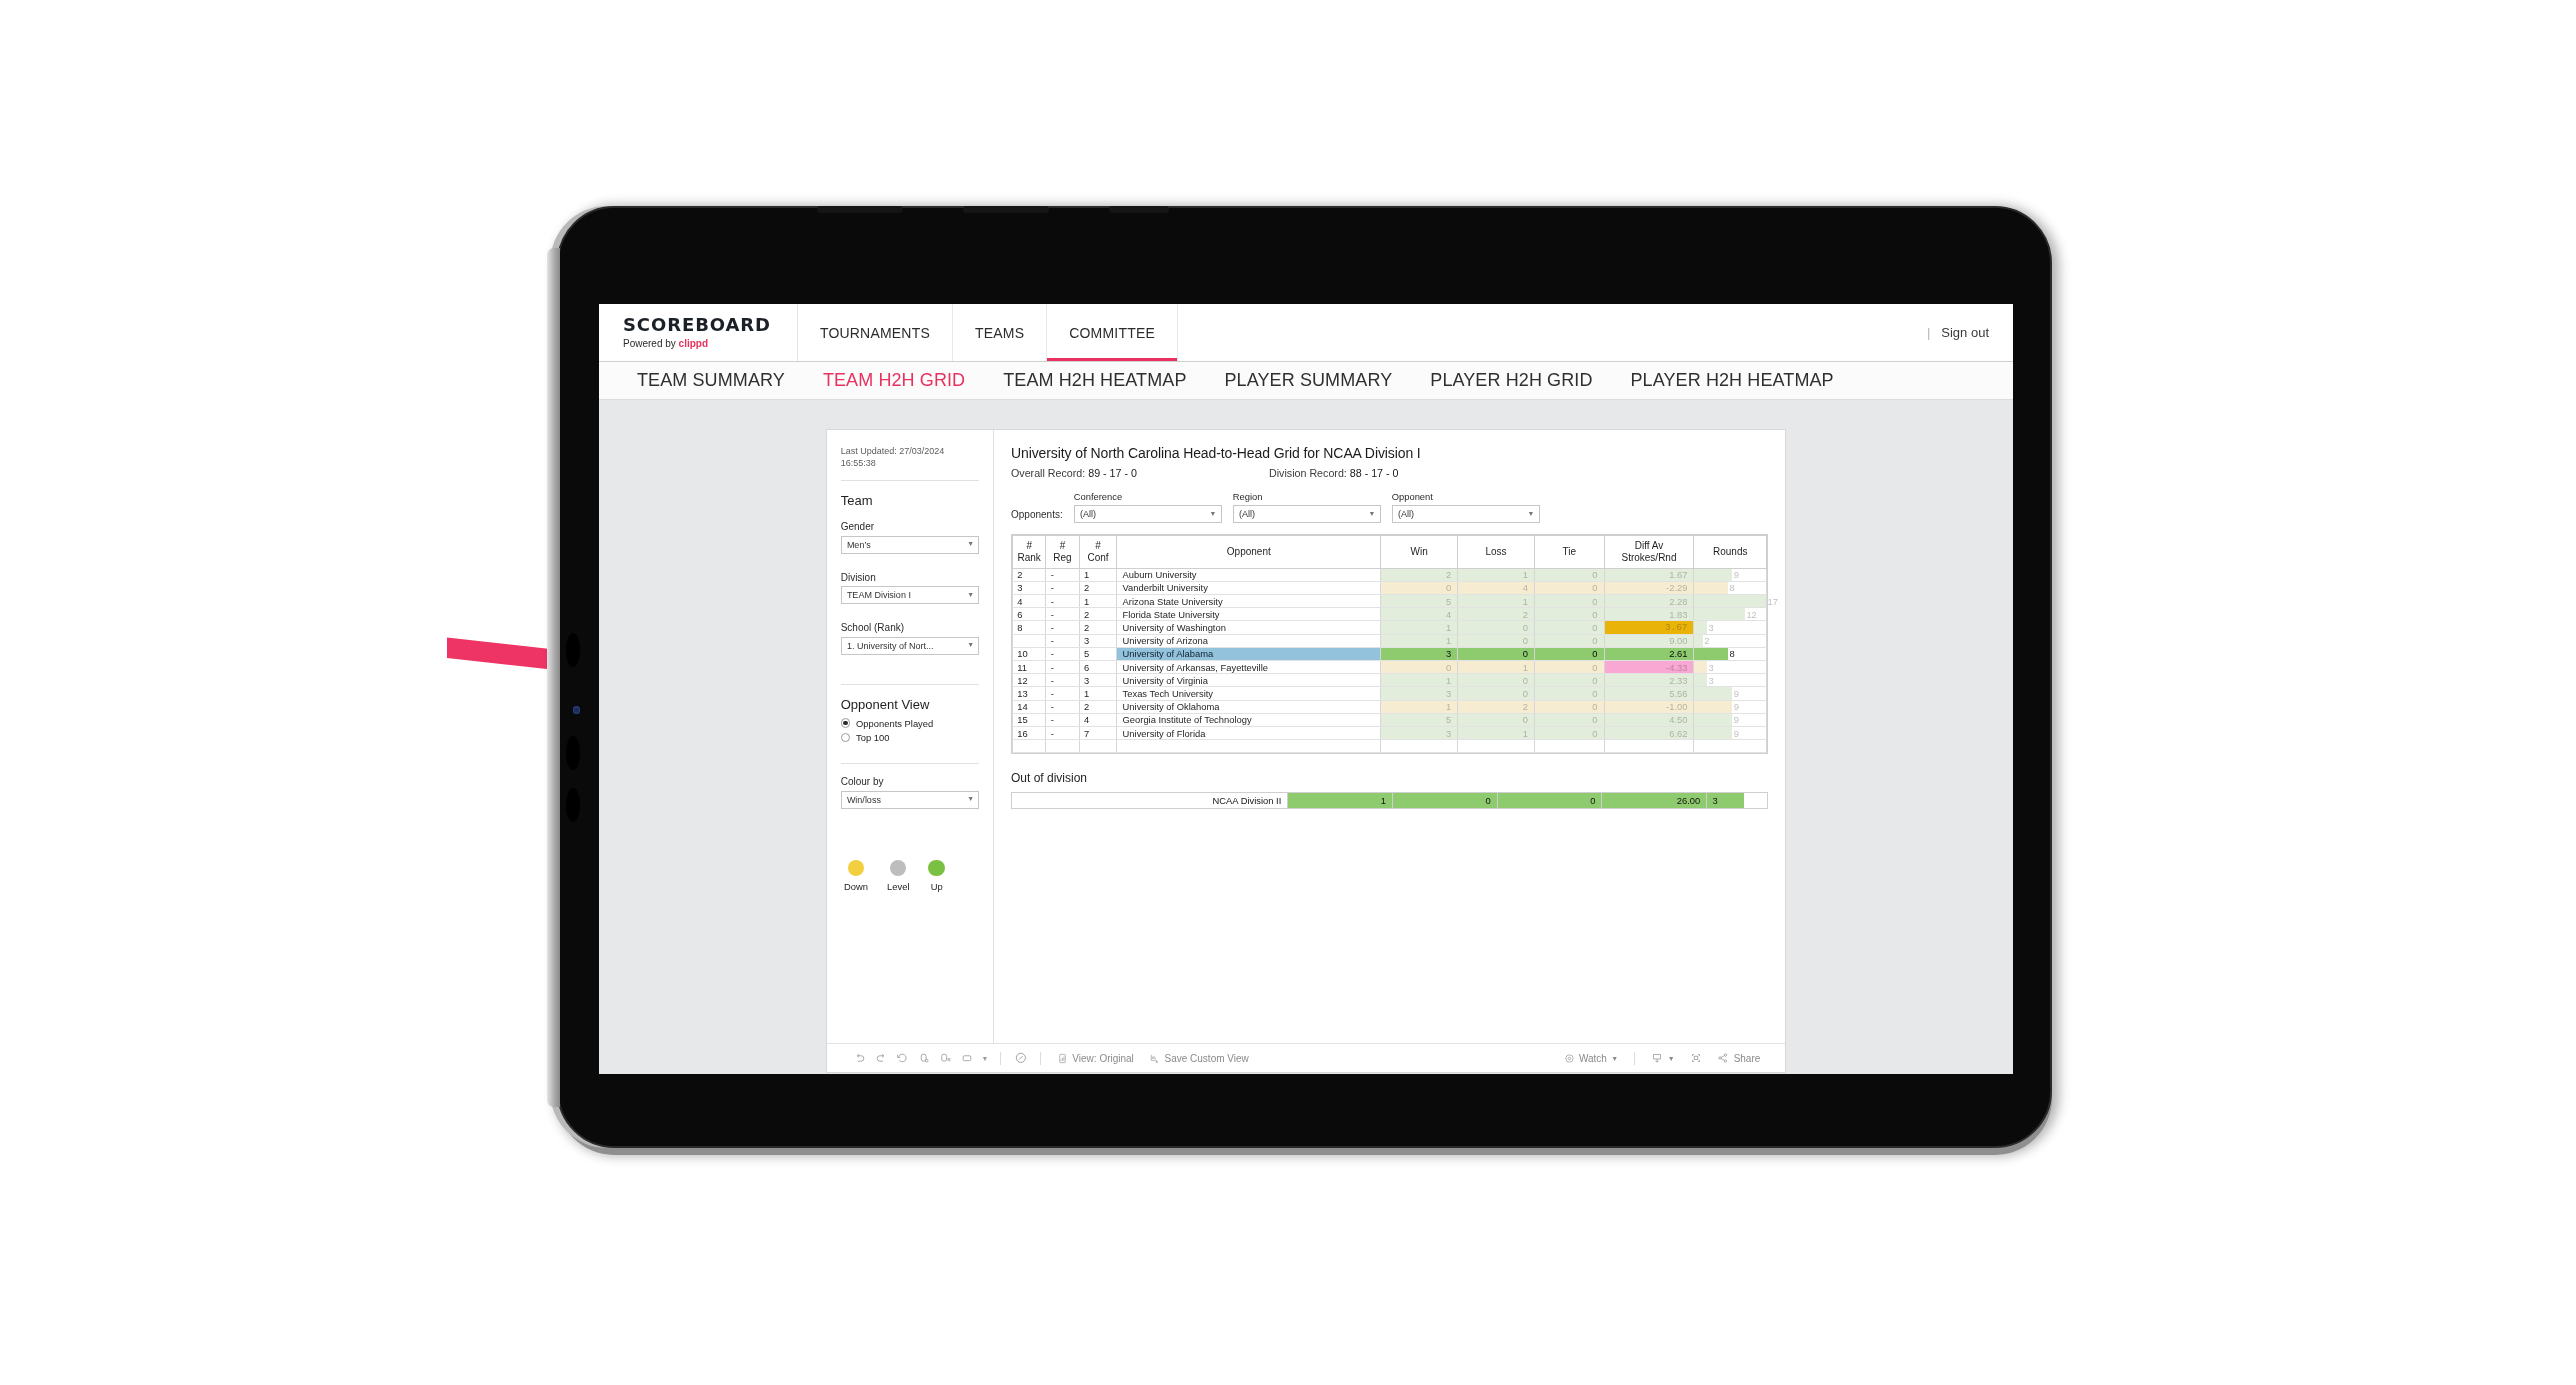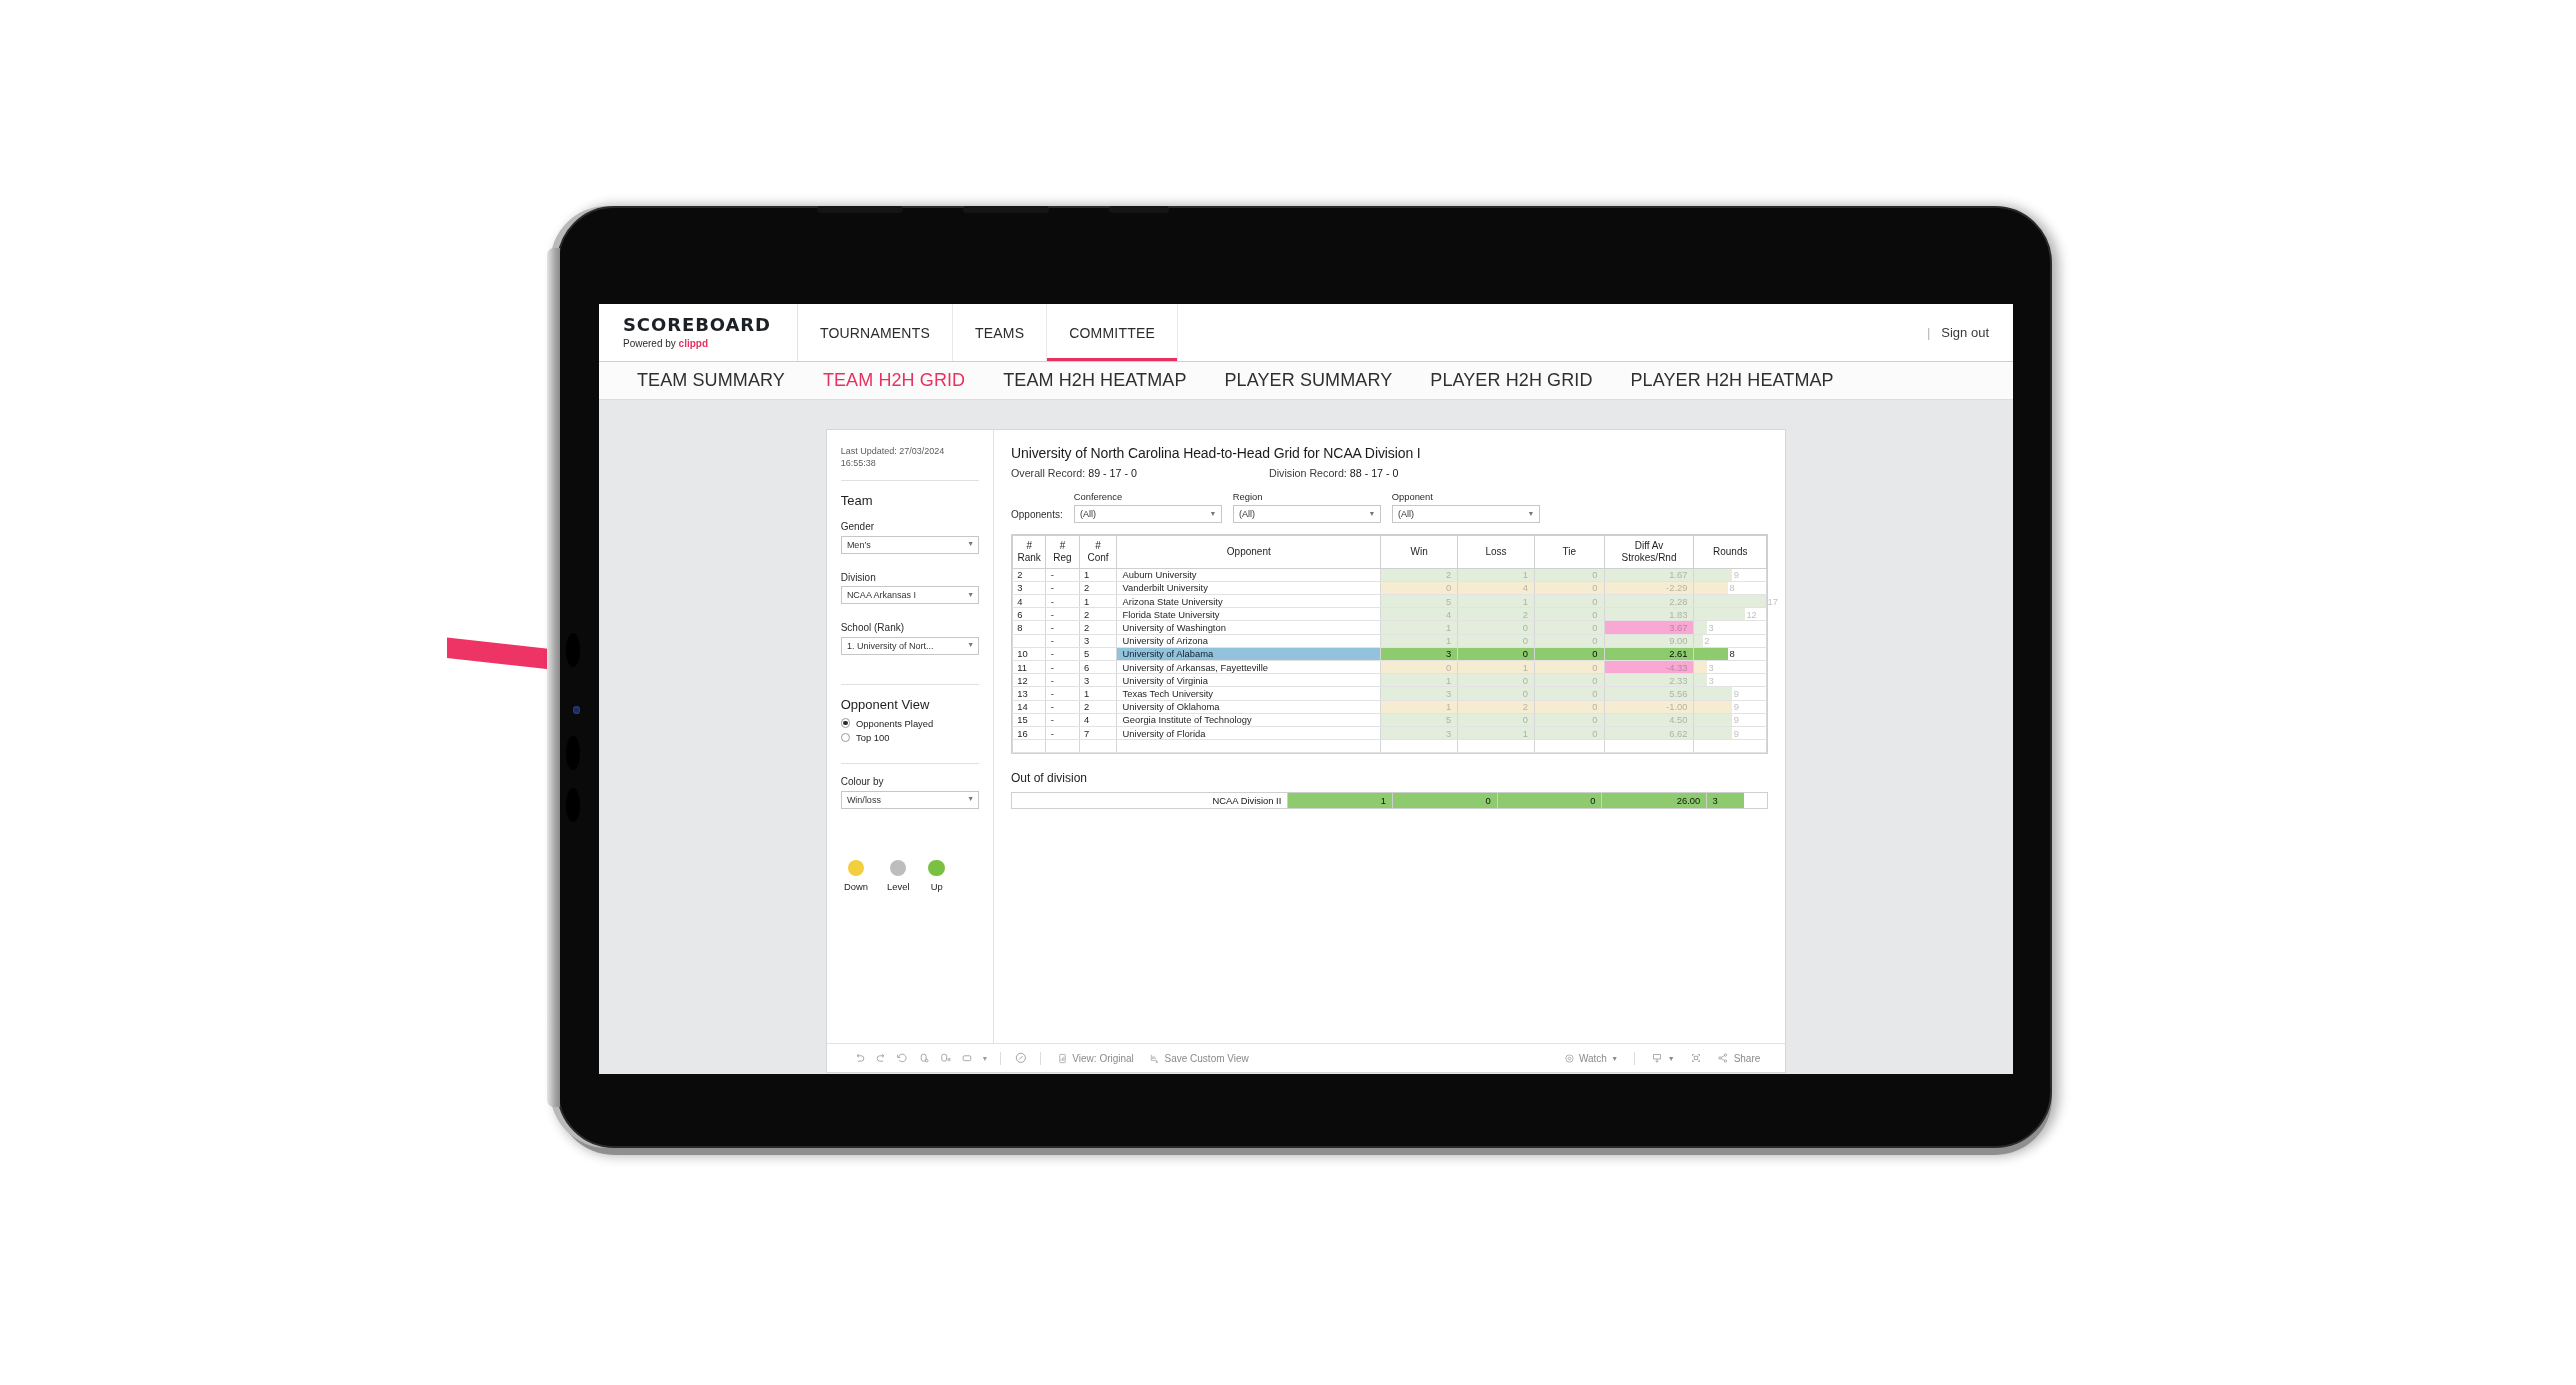--- a/index.html
+++ b/index.html
@@ -286,21 +286,21 @@
                 <div class="field-label">Gender</div>
                 <div class="select">
                   <span>Men’s</span>
                   <span class="caret">▼</span>
                 </div>
               </div>
 
               <div class="field">
                 <div class="field-label">Division</div>
                 <div class="select">
-                  <span>NCAA Arkansas I</span>
+                  <span>TEAM Division I</span>
                   <span class="caret">▼</span>
                 </div>
               </div>
 
               <div class="field">
                 <div class="field-label">School (Rank)</div>
                 <div class="select">
                   <span>1. University of Nort...</span>
                   <span class="caret">▼</span>
                 </div>
@@ -460,21 +460,21 @@
                         </td>
                       </tr>
                       <tr class="dim">
                         <td class="c-rank">8</td>
                         <td class="c-reg">-</td>
                         <td class="c-conf">2</td>
                         <td class="c-opp">University of Washington</td>
                         <td class="c-num" style="background: rgb(226, 238, 219);">1</td>
                         <td class="c-num" style="background: rgb(226, 238, 219);">0</td>
                         <td class="c-num" style="background: rgb(226, 238, 219);">0</td>
-                        <td class="c-num" style="background: #f9a8d4;">3.67</td>
+                        <td class="c-num" style="background: #eab308; font-family: Liberation Mono, monospace;">3.67</td>
                         <td class="rounds-cell">
                           <span class="rounds-bar" style="width: 17.6471%; background: rgb(226, 238, 219);"></span>
                           <span class="rounds-val" style="padding-left: 19.6471%;">3</span>
                         </td>
                       </tr>
                       <tr class="dim">
                         <td class="c-rank"></td>
                         <td class="c-reg">-</td>
                         <td class="c-conf">3</td>
                         <td class="c-opp">University of Arizona</td>

